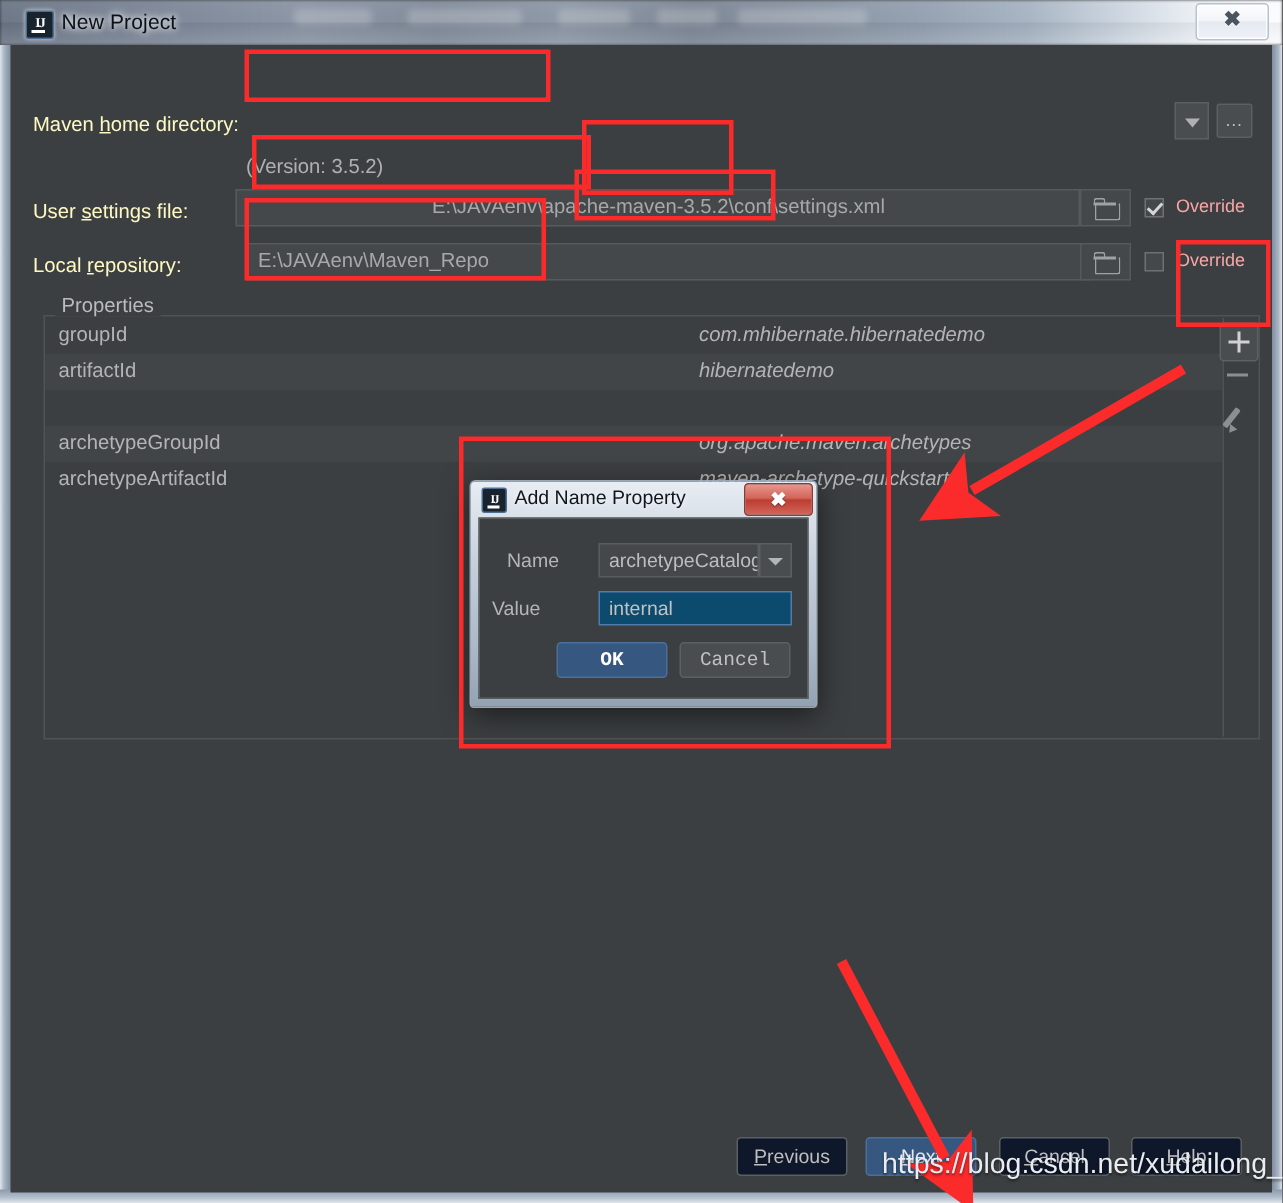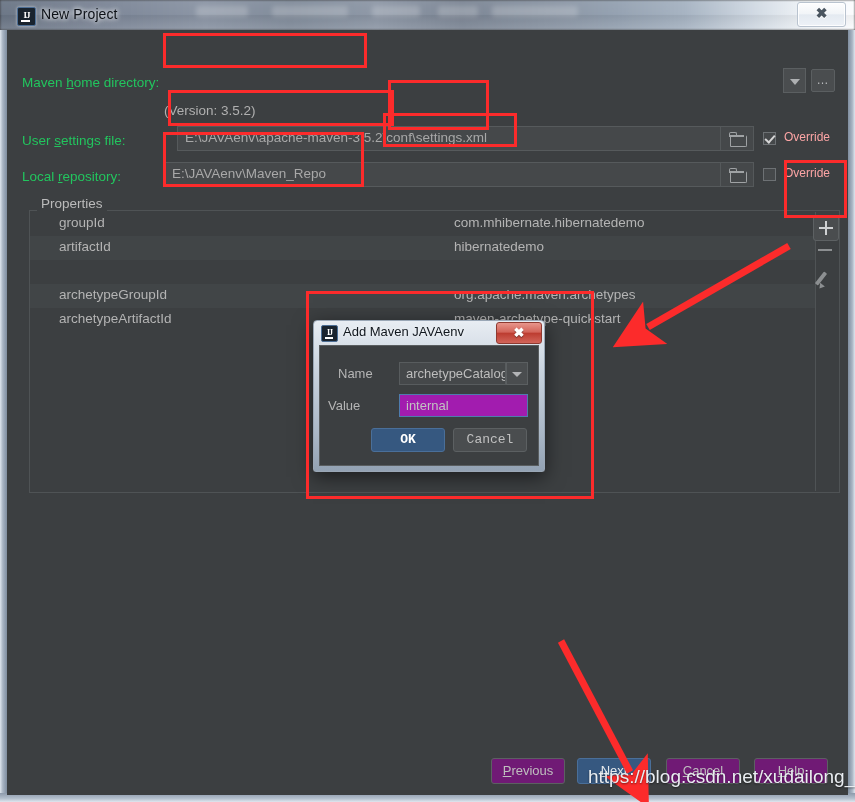--- a/index.html
+++ b/index.html
@@ -72,21 +72,21 @@
     background:linear-gradient(270deg,#dfe6ee 0%,#aab6c4 30%,#8e9cad 60%,#6f7d8d 100%);}
   #frame-bottom{position:absolute;left:0;bottom:0;width:855px;height:9px;
     background:linear-gradient(0deg,#dfe6ee 0%,#b3bfcd 40%,#8d9aab 100%);}
 
   
   #body-panel{
     position:absolute;left:7px;top:30px;width:841px;height:765px;
     background:#3c3f41;
   }
 
-  .lbl{position:absolute;color:#22c55e;font-size:13.5px;white-space:nowrap;}
+  .lbl{position:absolute;color:#fef9c3;font-size:13.5px;white-space:nowrap;}
   .lbl u{text-decoration:underline;}
 
   .field{
     position:absolute;background:#45484a;border:1px solid #565a5c;
     color:#a8a8a8;font-size:13.5px;box-sizing:border-box;
     padding:3px 6px 0 7px;white-space:nowrap;overflow:hidden;
   }
   .combo-arrow{
     position:absolute;background:#4a4d4f;border:1px solid #5b5f61;
     box-sizing:border-box;
@@ -138,22 +138,22 @@
   #props-legend{
     position:absolute;left:30px;top:166px;background:#3c3f41;
     padding:0 4px;color:#bbbbbb;font-size:13.5px;
   }
   #props-table{
     position:absolute;left:23px;top:182px;width:785px;height:279px;
     overflow:hidden;background:#3c3f41;
   }
   .prow{position:absolute;left:0;width:785px;height:24px;}
   .prow.alt{background:#414547;}
-  .pkey{position:absolute;left:9px;top:3px;color:#b4b4b4;font-size:13.5px;white-space:nowrap;margin-left:20px;}
-  .pval{position:absolute;left:424px;top:3px;color:#b4b4b4;font-size:13.5px;white-space:nowrap;}
+  .pkey{position:absolute;left:9px;top:3px;color:#b4b4b4;font-size:13.5px;white-space:nowrap;}
+  .pval{position:absolute;left:436px;top:3px;color:#b4b4b4;font-size:13.5px;white-space:nowrap;font-style:italic;}
 
   
   #tbl-toolbar{
     position:absolute;left:808px;top:182px;width:24px;height:279px;
     border-left:1px solid #4f5355;box-sizing:border-box;
   }
   #add-btn{
     position:absolute;left:806px;top:185px;width:26px;height:26px;
     background:#4a4d4f;border:1px solid #5d6163;border-radius:3px;
     box-sizing:border-box;
@@ -168,21 +168,21 @@
   }
   #pencil-btn:after{
     content:"";position:absolute;left:3px;top:16px;width:0;height:0;
     border-left:3px solid transparent;border-right:3px solid transparent;
     border-top:5px solid #8c8f91;transform:rotate(38deg);
   }
 
   
   .btn{
     position:absolute;height:26px;box-sizing:border-box;
-    background:#701a75;border:1px solid #5c6062;border-radius:3px;
+    background:#0f172a;border:1px solid #5c6062;border-radius:3px;
     color:#bfbfbf;font-size:13px;text-align:center;line-height:24px;
   }
   .btn.primary{background:#365880;border-color:#4a6f99;color:#e6e9ec;}
   .btn u{text-decoration:underline;}
 
   
   #mp-dialog{
     position:absolute;left:313px;top:320px;width:232px;height:152px;
     box-shadow:0 5px 18px rgba(0,0,0,.55);
   }
@@ -231,21 +231,21 @@
     position:absolute;left:186px;top:16px;width:22px;height:23px;
     background:#4a4d4f;border:1px solid #5b5f61;box-sizing:border-box;
   }
   #mp-name-arrow i{
     position:absolute;left:50%;top:50%;margin-left:-5px;margin-top:-2px;
     width:0;height:0;border-left:5px solid transparent;
     border-right:5px solid transparent;border-top:5px solid #b2b4b6;
   }
   #mp-value-field{
     position:absolute;left:79px;top:48px;width:129px;height:23px;
-    background:#a21caf;border:1px solid #4f7cad;box-sizing:border-box;
+    background:#0c4a6e;border:1px solid #4f7cad;box-sizing:border-box;
     color:#c2c2c2;font-size:13px;padding:3px 0 0 6px;white-space:nowrap;overflow:hidden;
   }
   .mp-btn{
     position:absolute;height:24px;box-sizing:border-box;border-radius:3px;
     font-size:13px;text-align:center;line-height:22px;font-family:Liberation Mono, monospace;
   }
   #mp-ok{
     left:51px;top:82px;width:74px;background:#365880;
     border:1px solid #4a6f99;color:#fff;font-weight:bold;
   }
@@ -299,21 +299,21 @@
     <div class="combo-arrow" style="left:776px;top:38px;width:23px;height:25px;">
         <i></i>
       </div>
     <div class="ellipsis-btn" style="left:804px;top:39px;width:24px;height:23px;line-height:20px;">…</div>
 
     <div class="lbl" style="left:157px;top:73px;color:#b0b0b0;">(Version: 3.5.2)</div>
 
     <div class="lbl" style="left:15px;top:103px;text-align:center;">
       <span>User </span><u>s</u><span>ettings file:</span>
     </div>
-    <div class="field" style="left:170px;top:96px;width:563px;height:25px;">E:\JAVAenv\apache-maven-3.5.2\conf\settings.xml</div>
+    <div class="field" style="left:150px;top:96px;width:563px;height:25px;text-align:center;">E:\JAVAenv\apache-maven-3.5.2\conf\settings.xml</div>
     <div class="folder-btn" style="left:713px;top:96px;width:34px;height:25px;">
       <span class="folder-ico"></span>
     </div>
     <div class="chkrow" style="left:756px;top:101px;">
       <span class="chkbox on"></span>
       <span class="chklabel">Override</span>
     </div>
 
     <div class="lbl" style="left:15px;top:139px;">
       <span>Local </span><u>r</u><span>epository:</span>
@@ -368,21 +368,21 @@
     </div>
   </div>
 
   <div id="mp-dialog">
     <div id="mp-frame"></div>
     <div id="mp-titlebar">
       <div id="mp-icon">
         <span class="ij">IJ</span>
           <span class="bar"></span>
       </div>
-      <div id="mp-title">Add Maven JAVAenv</div>
+      <div id="mp-title">Add Name Property</div>
       <div id="mp-close">
         <span class="x">✖</span>
       </div>
     </div>
     <div id="mp-content">
       <div class="mp-lbl" style="left:18px;top:20px;">Name</div>
       <div id="mp-name-field">archetypeCatalog</div>
       <div id="mp-name-arrow">
           <i></i>
         </div>

